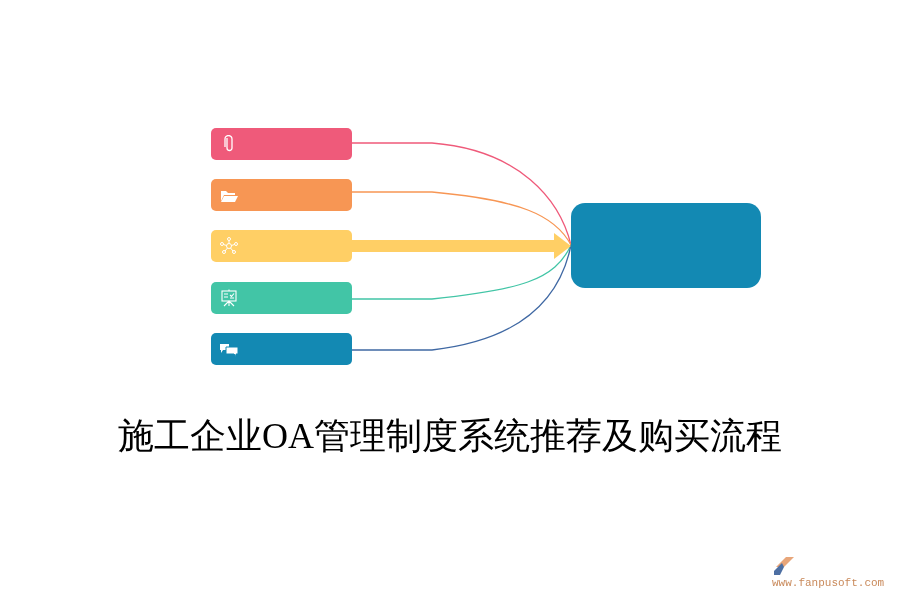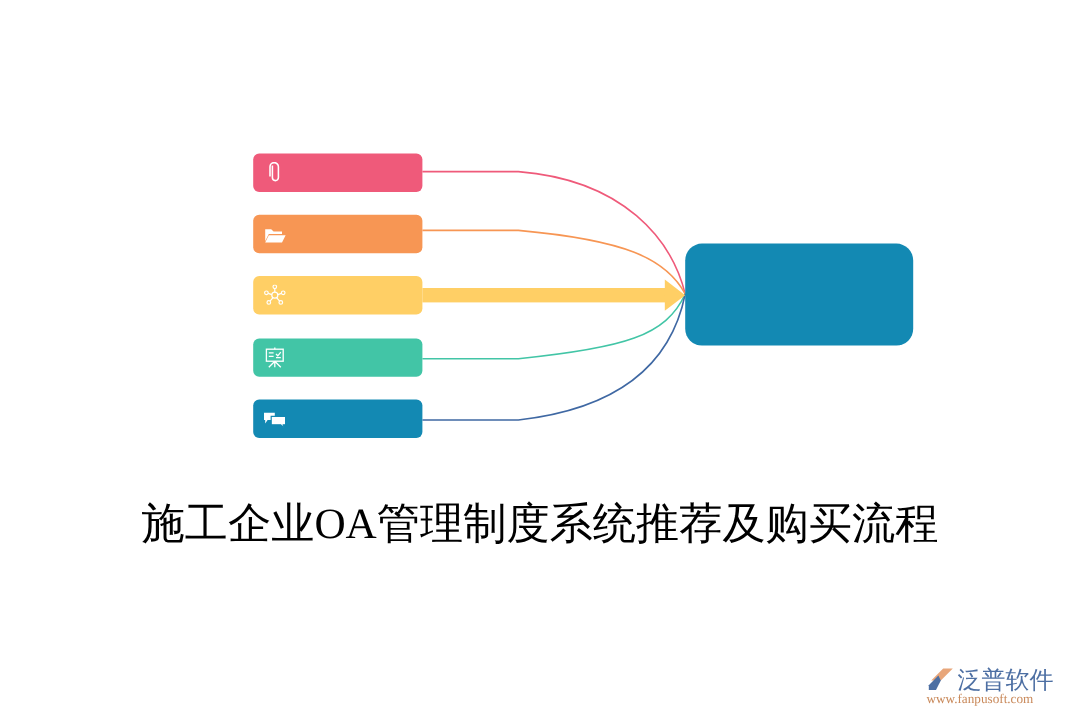--- a/index.html
+++ b/index.html
@@ -4,21 +4,21 @@
 <style>
   html,body{margin:0;padding:0;background:#ffffff;}
   body{width:900px;height:600px;position:relative;overflow:hidden;font-family:"DejaVu Sans",sans-serif;}
   .src{position:absolute;left:211px;width:141px;height:32px;border-radius:5px;}
   .src .ic{position:absolute;left:8px;top:7px;width:20px;height:18px;}
   .target{position:absolute;left:571px;top:203px;width:190px;height:85px;border-radius:14px;}
   svg.links{position:absolute;left:0;top:0;}
   .title{position:absolute;left:0;width:900px;top:412px;text-align:center;font-family:Liberation Serif, serif;font-size:36px;color:#000;letter-spacing:0px;}
   .logo{position:absolute;left:772px;top:555px;width:120px;height:40px;}
   .logo .brand{position:absolute;left:26px;top:-2px;font-size:20px;color:#4d6fa3;font-family:"DejaVu Sans",sans-serif;}
-  .logo .url{position:absolute;left:0;top:22px;font-size:11px;color:#c9895a;font-family:Liberation Serif, serif;}
+  .logo .url{position:absolute;left:0;top:22px;font-size:11px;color:#c9895a;font-family:Liberation Mono, monospace;}
 </style>
 </head>
 <body>
 
 <svg class="links" width="900" height="600">
   <path d="M352 143 L432 143 C520 150 560 200 571 245" fill="none" stroke="#ef5a7a" stroke-width="1.3"></path>
   <path d="M352 192 L432 192 C520 200 555 215 571 245" fill="none" stroke="#f79654" stroke-width="1.3"></path>
   <path d="M352 299 L432 299 C520 290 555 280 571 245" fill="none" stroke="#42c5a6" stroke-width="1.3"></path>
   <path d="M352 350 L432 350 C520 340 560 300 571 245" fill="none" stroke="#3f68a3" stroke-width="1.3"></path>
   <rect x="352" y="240" width="204" height="12" fill="#ffcf65"></rect>
@@ -67,15 +67,14 @@
 
 <div class="target" style="background:#1389b3;"></div>
 
 <div class="title">施工企业OA管理制度系统推荐及购买流程</div>
 
 <div class="logo">
   <svg width="26" height="22" viewBox="0 0 26 22" style="position:absolute;left:0;top:0;">
     <path d="M4 12 L14 2 L22 2 L12 12 Z" fill="#e8a67a"></path>
     <path d="M2 16 L10 8 L12 12 L8 20 L2 20 Z" fill="#4d6fa3"></path>
   </svg>
-  <span class="brand">泛普软件</span>
   <span class="url">www.fanpusoft.com</span>
 </div>
 
 </body></html>

